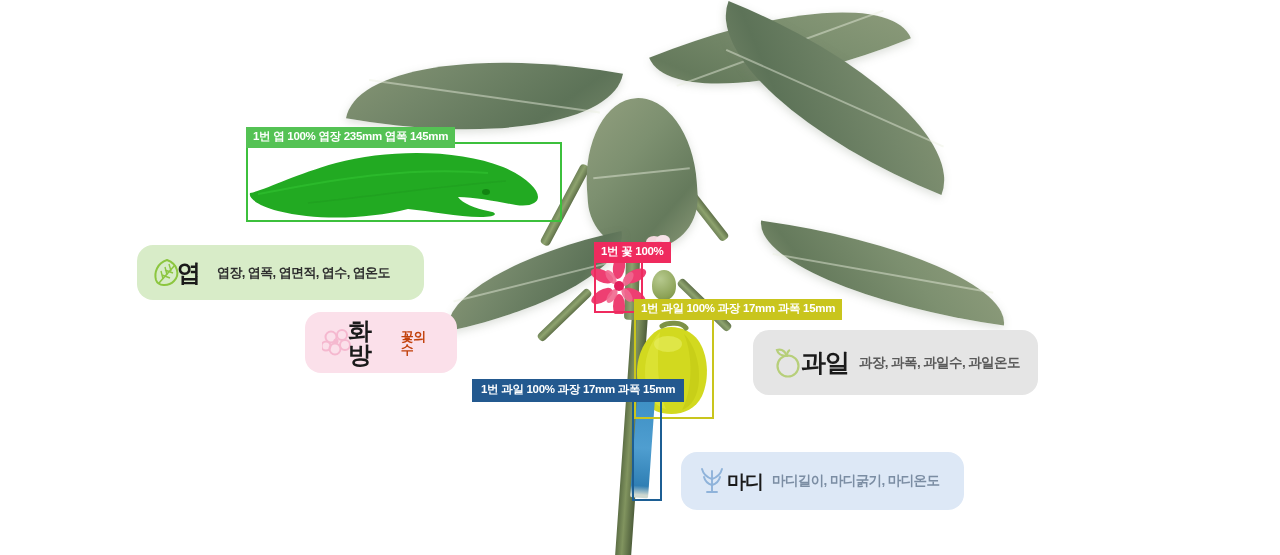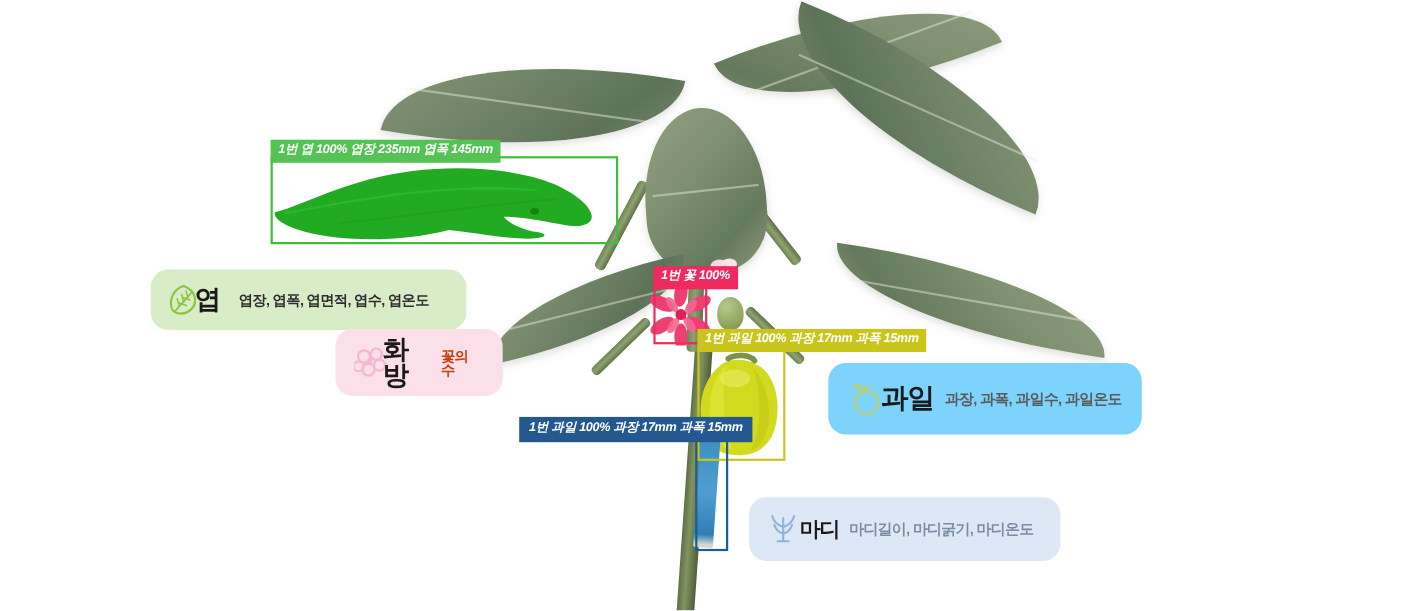--- a/index.html
+++ b/index.html
@@ -124,21 +124,20 @@
     box-sizing: border-box;
   }
   .det-label {
     position: absolute;
     white-space: nowrap;
     color: #ffffff;
     font-weight: bold;
     line-height: 1;
     letter-spacing: -0.3px;
     font-family: "Liberation Sans", "DejaVu Sans", sans-serif;
-    font-style: italic;
   }
 
   
   #box-leaf {
     left: 246px; top: 142px; width: 316px; height: 80px;
     border: 2px solid #3cc03c;
   }
   #label-leaf {
     left: 246px; top: 127px;
     background: #54c254;
@@ -212,31 +211,31 @@
   #legend-leaf {
     left: 137px; top: 245px; width: 287px; height: 55px;
     background: #d8ecc8;
     padding: 0 14px;
   }
   #legend-leaf .ico { width: 32px; height: 32px; margin-right: -6px; }
   #legend-leaf .title { font-size: 24px; }
   #legend-leaf .subs { font-size: 13px; color: #2e2e2e; margin-left: 17px; }
 
   #legend-flower {
-    left: 305px; top: 299px; width: 152px; height: 61px;
+    left: 305px; top: 312px; width: 152px; height: 61px;
     background: #fbe0ea;
     padding: 0 17px;
   }
   #legend-flower .ico { width: 30px; height: 30px; margin-right: -4px; }
   #legend-flower .title { font-size: 24px; }
   #legend-flower .subs { font-size: 13px; color: #c2410c; margin-left: 8px; }
 
   #legend-fruit {
     left: 753px; top: 330px; width: 285px; height: 65px;
-    background: #7dd3fc;
+    background: #e5e5e5;
     padding: 0 18px;
   }
   #legend-fruit .ico { width: 32px; height: 32px; margin-right: -2px; }
   #legend-fruit .title { font-size: 25px; }
   #legend-fruit .subs { font-size: 13.5px; color: #5a5a5a; margin-left: 10px; }
 
   #legend-node {
     left: 681px; top: 452px; width: 283px; height: 58px;
     background: #dde8f6;
     padding: 0 16px;

